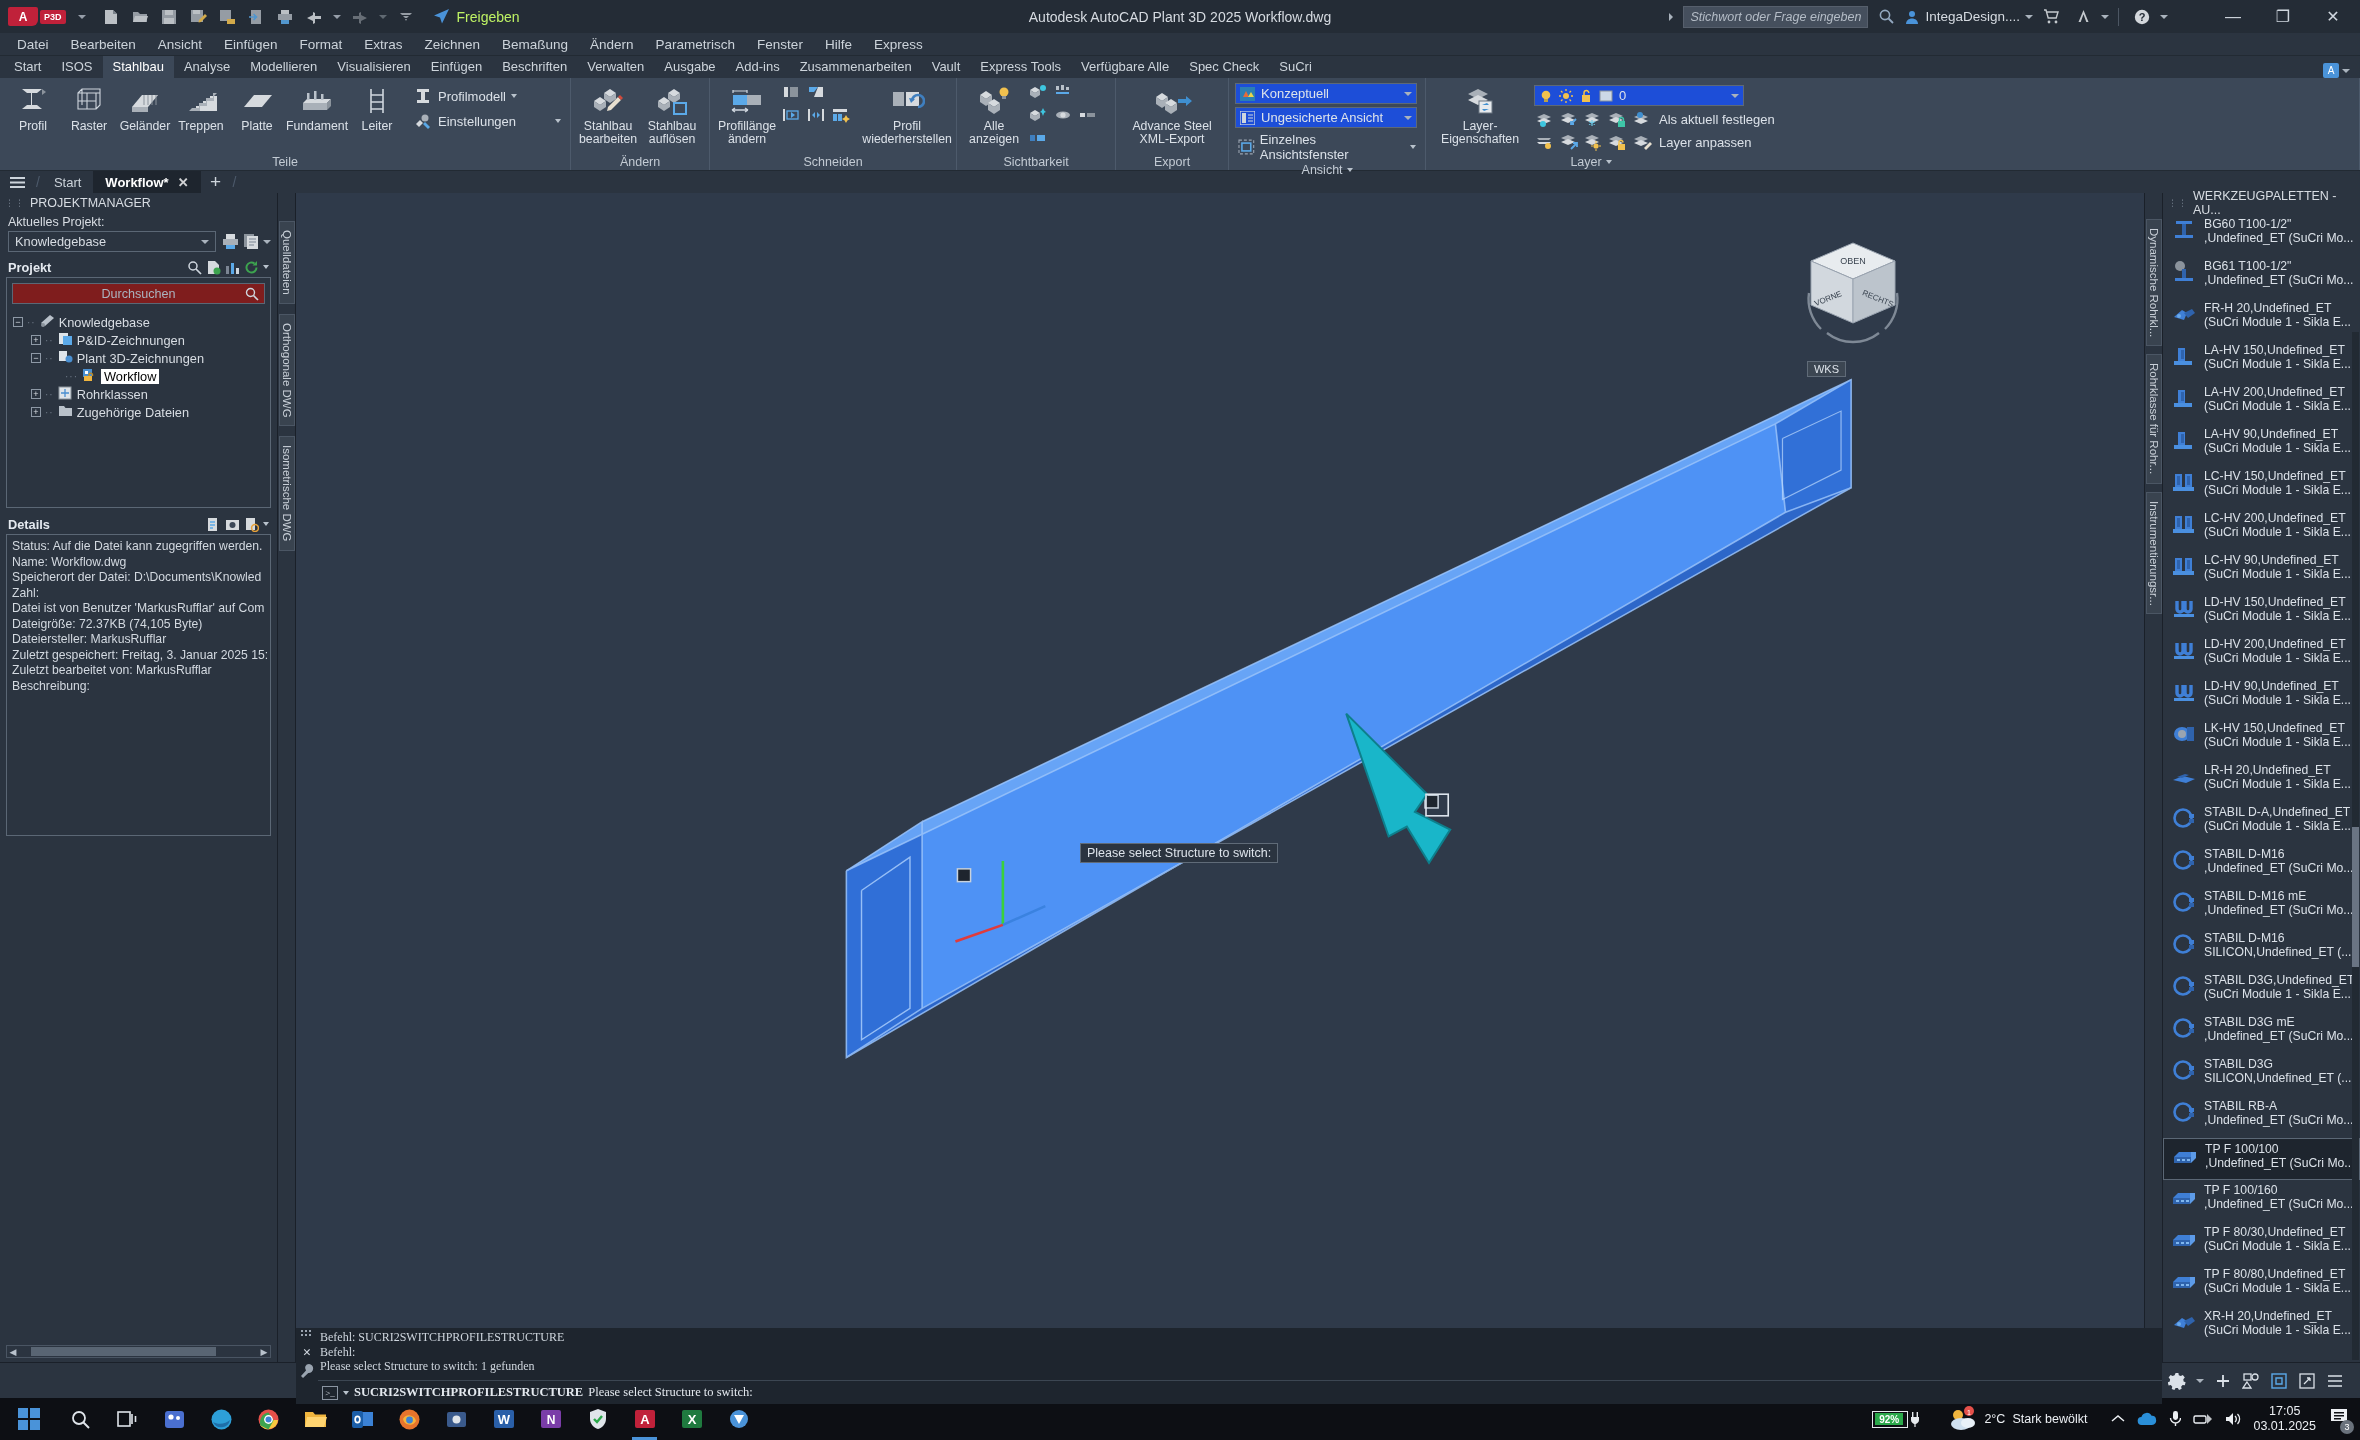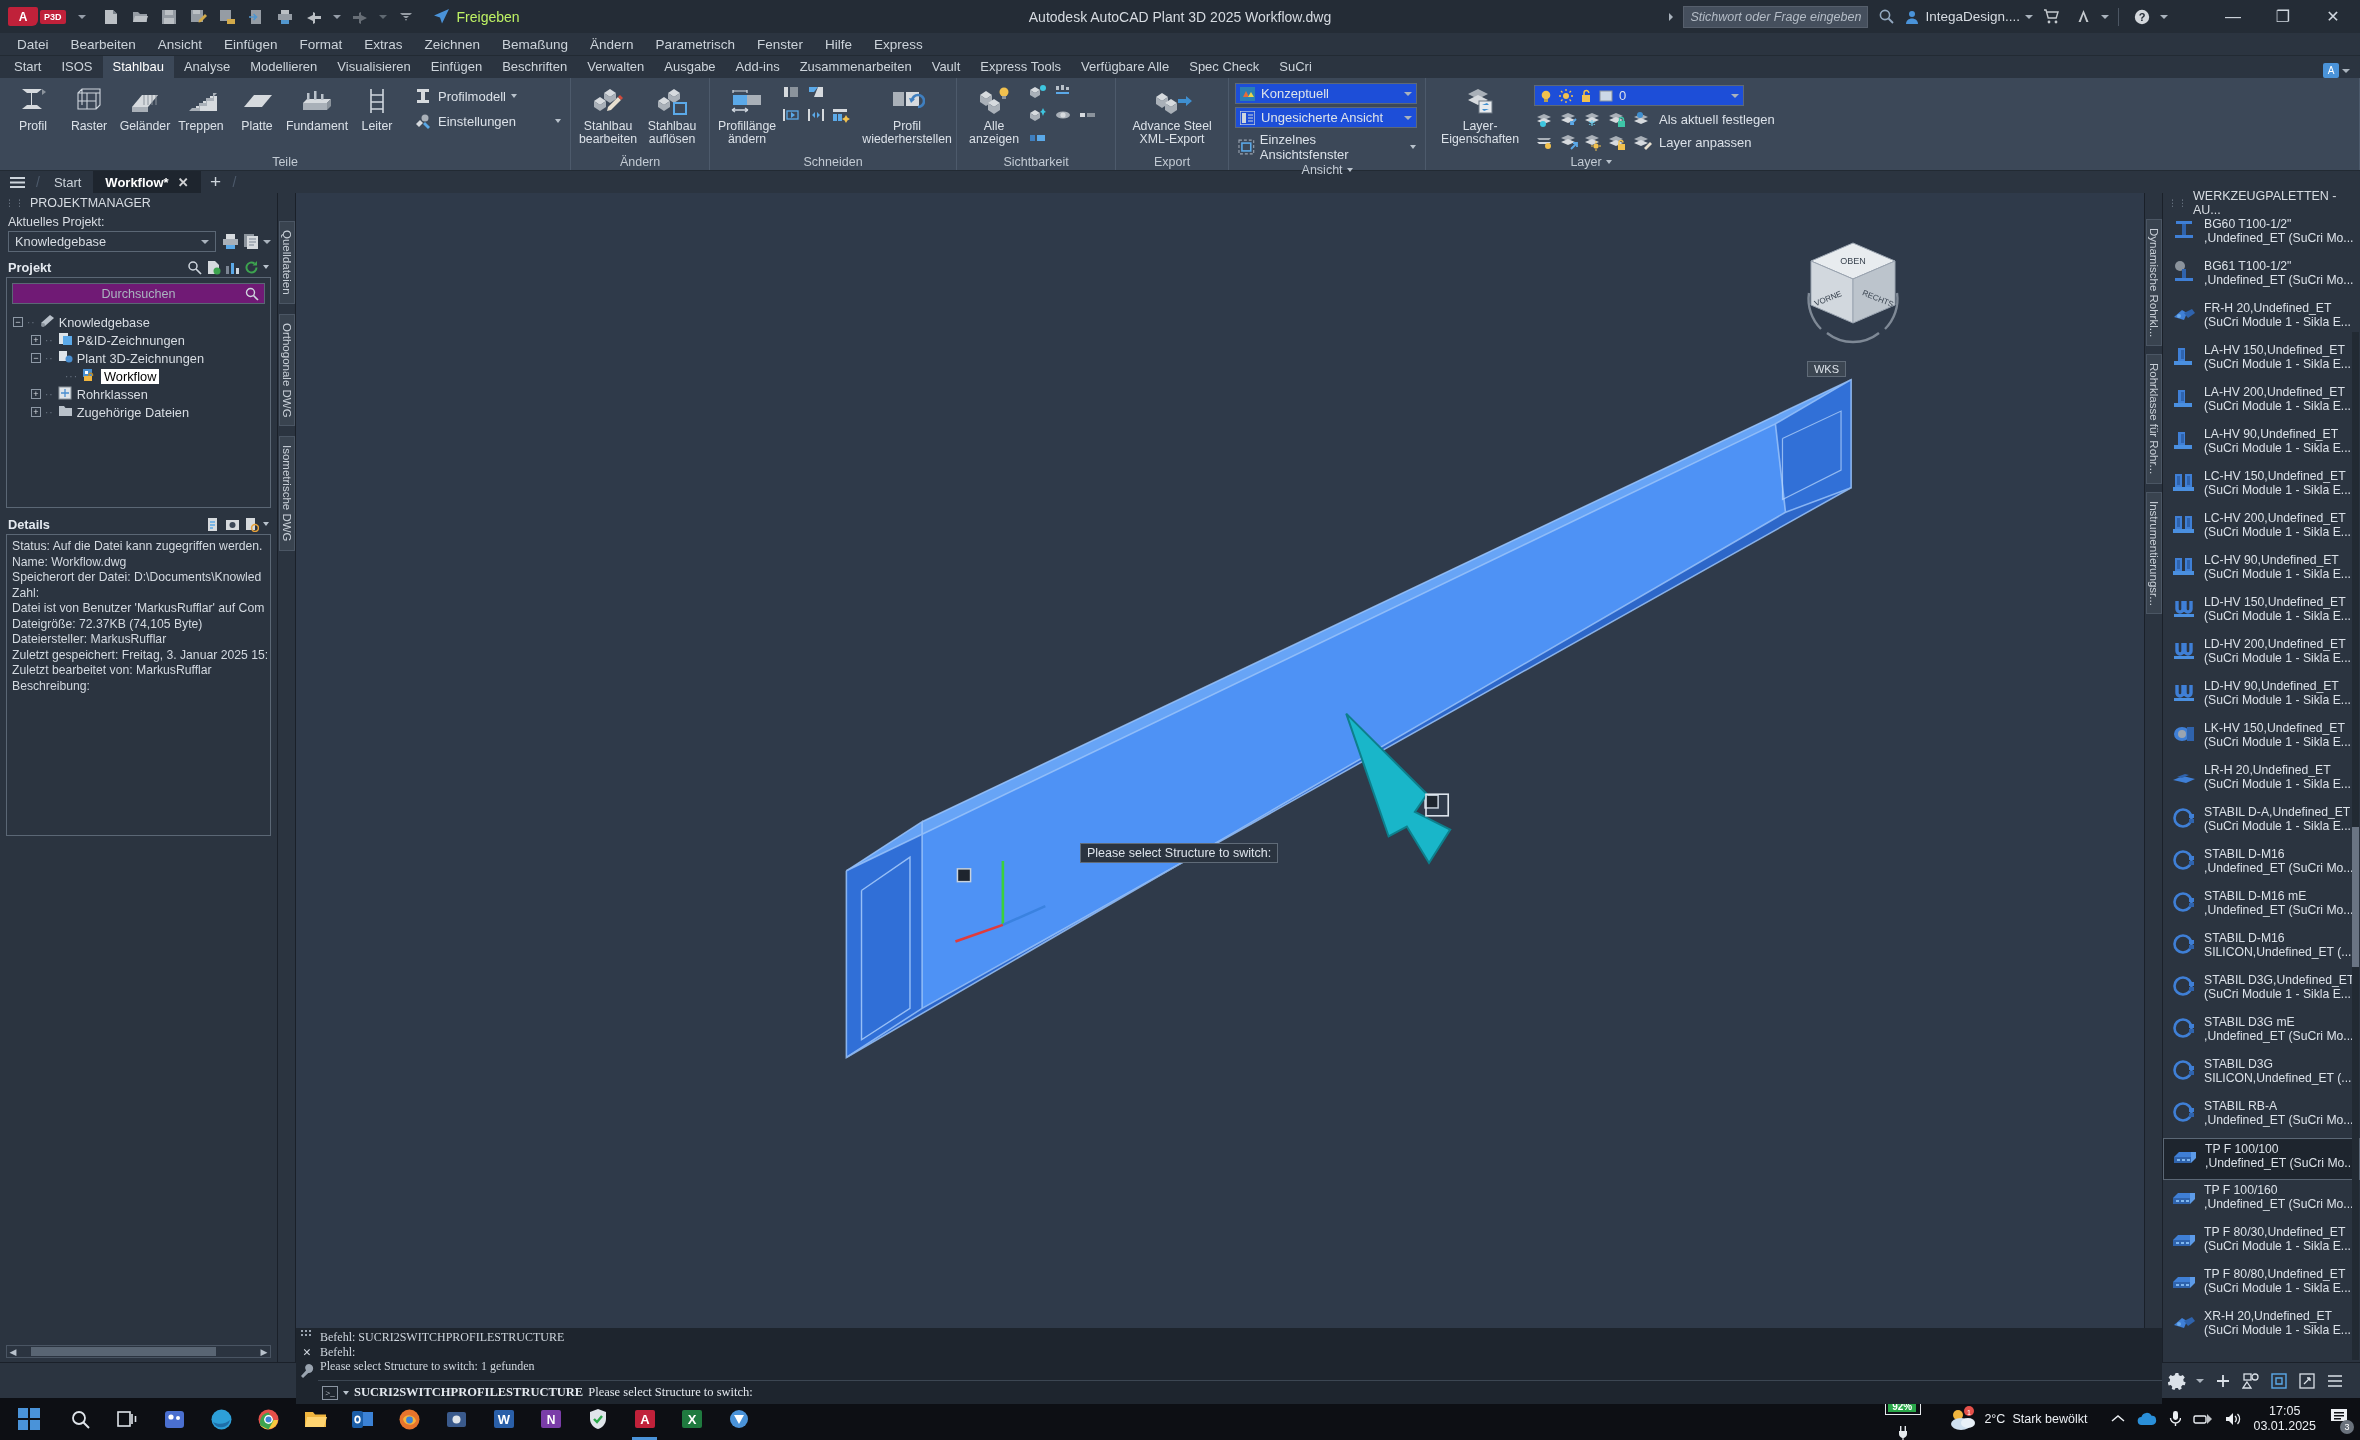--- a/index.html
+++ b/index.html
@@ -77,21 +77,21 @@
   .pm-head { height:19px; display:flex; align-items:center; gap:5px; padding-left:5px; font-size:12.5px; color:#d8dde3; }
   .dots { letter-spacing:1px; font-size:9px; color:#7b8593; }
   .pm-row { padding:3px 6px 0 8px; font-size:12.5px; color:#d8dde3;}
   .proj-sel { display:flex; align-items:center; gap:5px; padding:2px 6px 4px 8px;}
   .sel { flex:1; height:21px; background:#2b3440; border:1px solid #5b6775; display:flex; align-items:center; padding:0 6px; font-size:12.8px;}
   .sel .ar { margin-left:auto; }
   .pm-sec { margin:1px 6px 0 6px; }
   .pm-sec-head { display:flex; align-items:center; height:20px; font-weight:bold; font-size:12.8px; color:#e4e9ef; padding:0 2px; }
   .pm-sec-icons { margin-left:auto; display:flex; align-items:center; gap:4px; }
   .pm-box { border:1px solid #5b6775; background:#2b3440; }
-  .search-in { height:21px; margin:5px; background:#701a75; border:1px solid #5b6775; display:flex; align-items:center; justify-content:center;
+  .search-in { height:21px; margin:5px; background:#7f1d1d; border:1px solid #5b6775; display:flex; align-items:center; justify-content:center;
                position:relative; color:#aab4bf; font-size:12.6px; }
   .search-in .mag { position:absolute; right:5px; }
   .tree { padding:4px 2px 6px 6px; font-size:12.8px; }
   .tnode { display:flex; align-items:center; gap:4px; height:18px; white-space:nowrap; }
   .texp { width:10px;height:10px;border:1px solid #8e99a6; font-size:9px; line-height:8px; text-align:center; color:#d8dde3; background:#2b3440;}
   .tdot { color:#6d7785; font-size:10px; letter-spacing:1px;}
   .tsel { background:#ffffff; color:#000; padding:0 3px; }
   .details { margin:6px 6px 0 6px; }
   .det-body { padding:4px 5px; font-size:12.2px; line-height:15.5px; color:#d3d9e0; overflow:hidden; height:300px; }
   .det-body div { white-space:nowrap; }
@@ -134,21 +134,21 @@
   .sbtn.on { background:#4a93d9; }
   .sb-sep { width:1px; height:18px; background:#46505d; margin:0 5px;}
 
   
   .taskbar { height:42px; background:#0d0f14; display:flex; align-items:center; flex:0 0 42px; }
   .tb-start { width:58px; display:flex; align-items:center; justify-content:center; }
   .tb-icons { display:flex; align-items:center; gap:2px; }
   .tbi { width:45px; height:42px; display:flex; align-items:center; justify-content:center; position:relative;}
   .tbi.active::after { content:''; position:absolute; bottom:0; left:10px; right:10px; height:3px; background:#4a93d9;}
   .tb-right { margin-left:auto; display:flex; align-items:center; gap:10px; padding-right:8px; color:#eceff3; font-size:12.5px;}
-  .battery { display:flex; align-items:center; gap:10px;flex-direction:column;}
+  .battery { display:flex; align-items:center; gap:1px;}
   .bat-body { width:36px;height:17px;border:1.5px solid #e6eaee; background:#0d0f14; display:flex; align-items:center; padding:1.5px;}
   .bat-fill { background:#2aa84a; height:100%; color:#fff; font-size:10px; display:flex; align-items:center; justify-content:center; font-weight:bold;}
   .clock { text-align:center; line-height:15px; font-size:12.5px; }
 
   svg { pointer-events:none; }
   .gray-a { fill:#d6dade; } .gray-b { fill:#a9b0b8; } .gray-c { fill:#8b939c; }
   .blue-a { fill:#5ba9e8; } .blue-b { fill:#3f7fbf; }
   .yel { fill:#f2c14e; }
 </style>
 </head>

